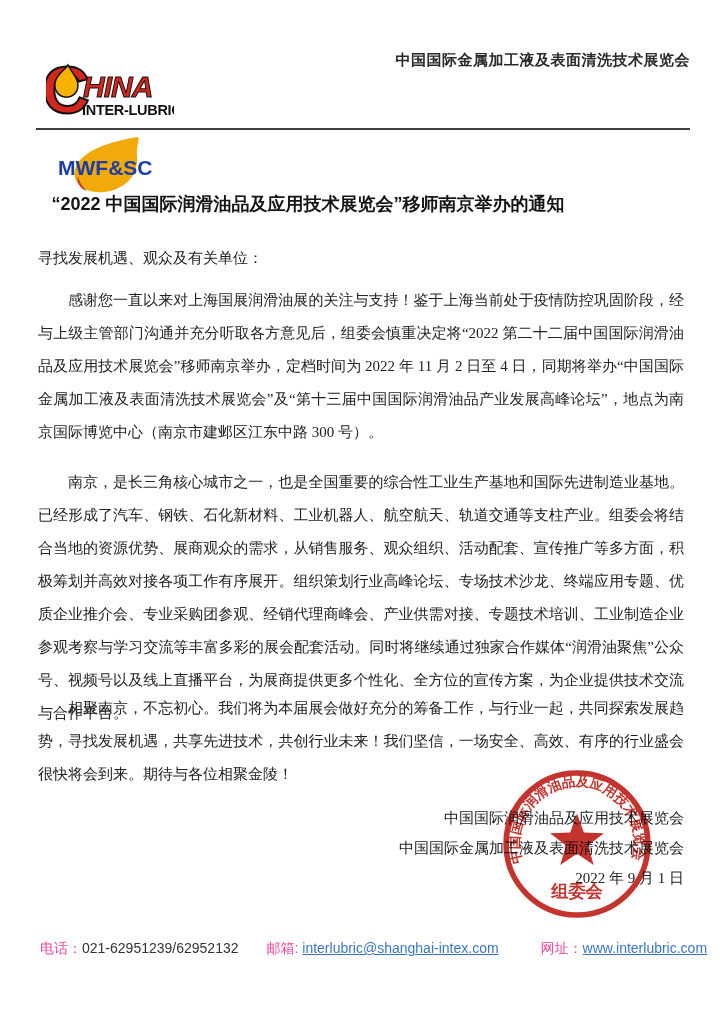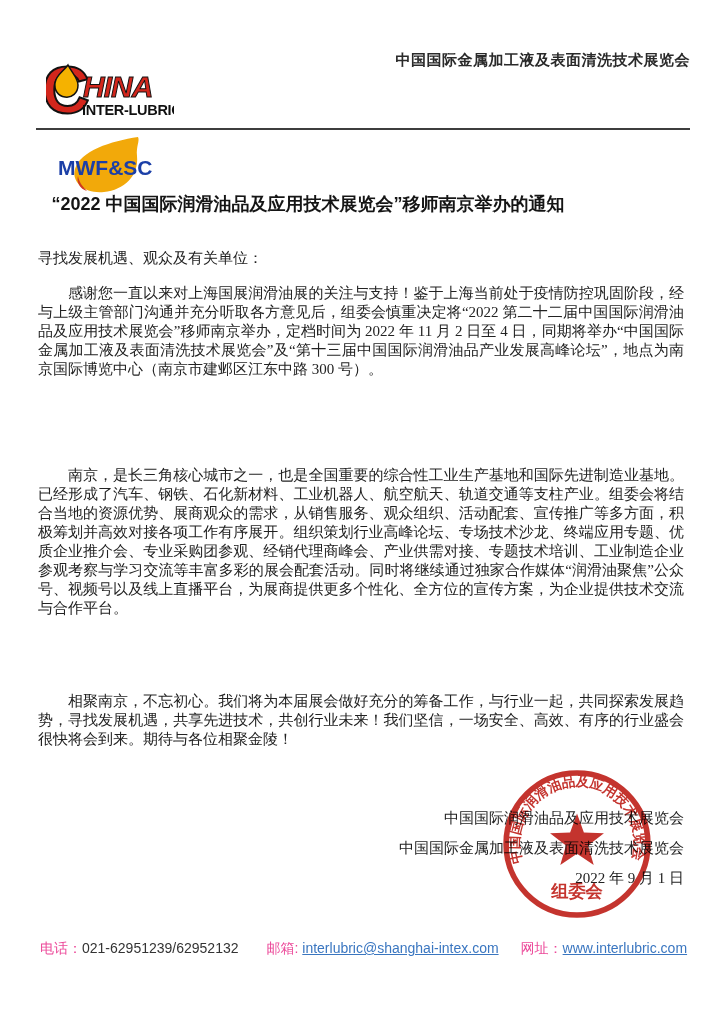--- a/index.html
+++ b/index.html
@@ -21,21 +21,21 @@
   .divider { position: absolute; top: 128px; left: 36px; width: 654px; height: 2px; background: #3d3d3d; }
   
   .title {
     position: absolute; top: 192px; left: 0; width: 616px; margin: 0;
     text-align: center; font-size: 18px; font-weight: bold; color: #151515;
     font-family: "Liberation Sans", "DejaVu Sans", sans-serif;
   }
   .salutation { position: absolute; top: 249px; left: 38px; margin: 0; font-size: 15px; }
   .para {
     position: absolute; left: 38px; width: 646px; margin: 0;
-    font-size: 15px; line-height: 19px; text-align: justify; text-indent: 2em;
+    font-size: 15px; line-height: 33px; text-align: justify; text-indent: 2em;
   }
   .para-1 { top: 284px; }
   .para-2 { top: 466px; }
   .para-3 { top: 692px; }
   .signature {
     position: absolute; top: 803px; right: 36px; text-align: right;
     font-size: 15px; line-height: 30px; color: #222;
   }
   
   .stamp {
@@ -47,21 +47,21 @@
   .seal-bottom { fill: #c0241e; font-size: 17px; font-weight: bold;
     font-family: "Liberation Serif", "DejaVu Serif", serif; }
   
   .footer {
     position: absolute; top: 940px; left: 40px; width: 655px;
     font-family: "Liberation Sans", "DejaVu Sans", sans-serif;
     font-size: 14px; color: #333; display: flex; align-items: baseline;
   }
   .footer .group { white-space: nowrap; }
   .footer .g-email { margin-left: 28px; }
-  .footer .g-web  { margin-left: 22px; text-align: right; }
+  .footer .g-web  { margin-left: 42px; text-align: right; }
   .footer a { color: #3a76c0; text-decoration: underline; cursor: pointer; }
   .label { color: #ec4899; }
 </style>
 </head>
 <body>
 
 <div class="page">
 
   <div class="logos">
     <svg width="128" height="68" viewBox="0 0 128 68">

